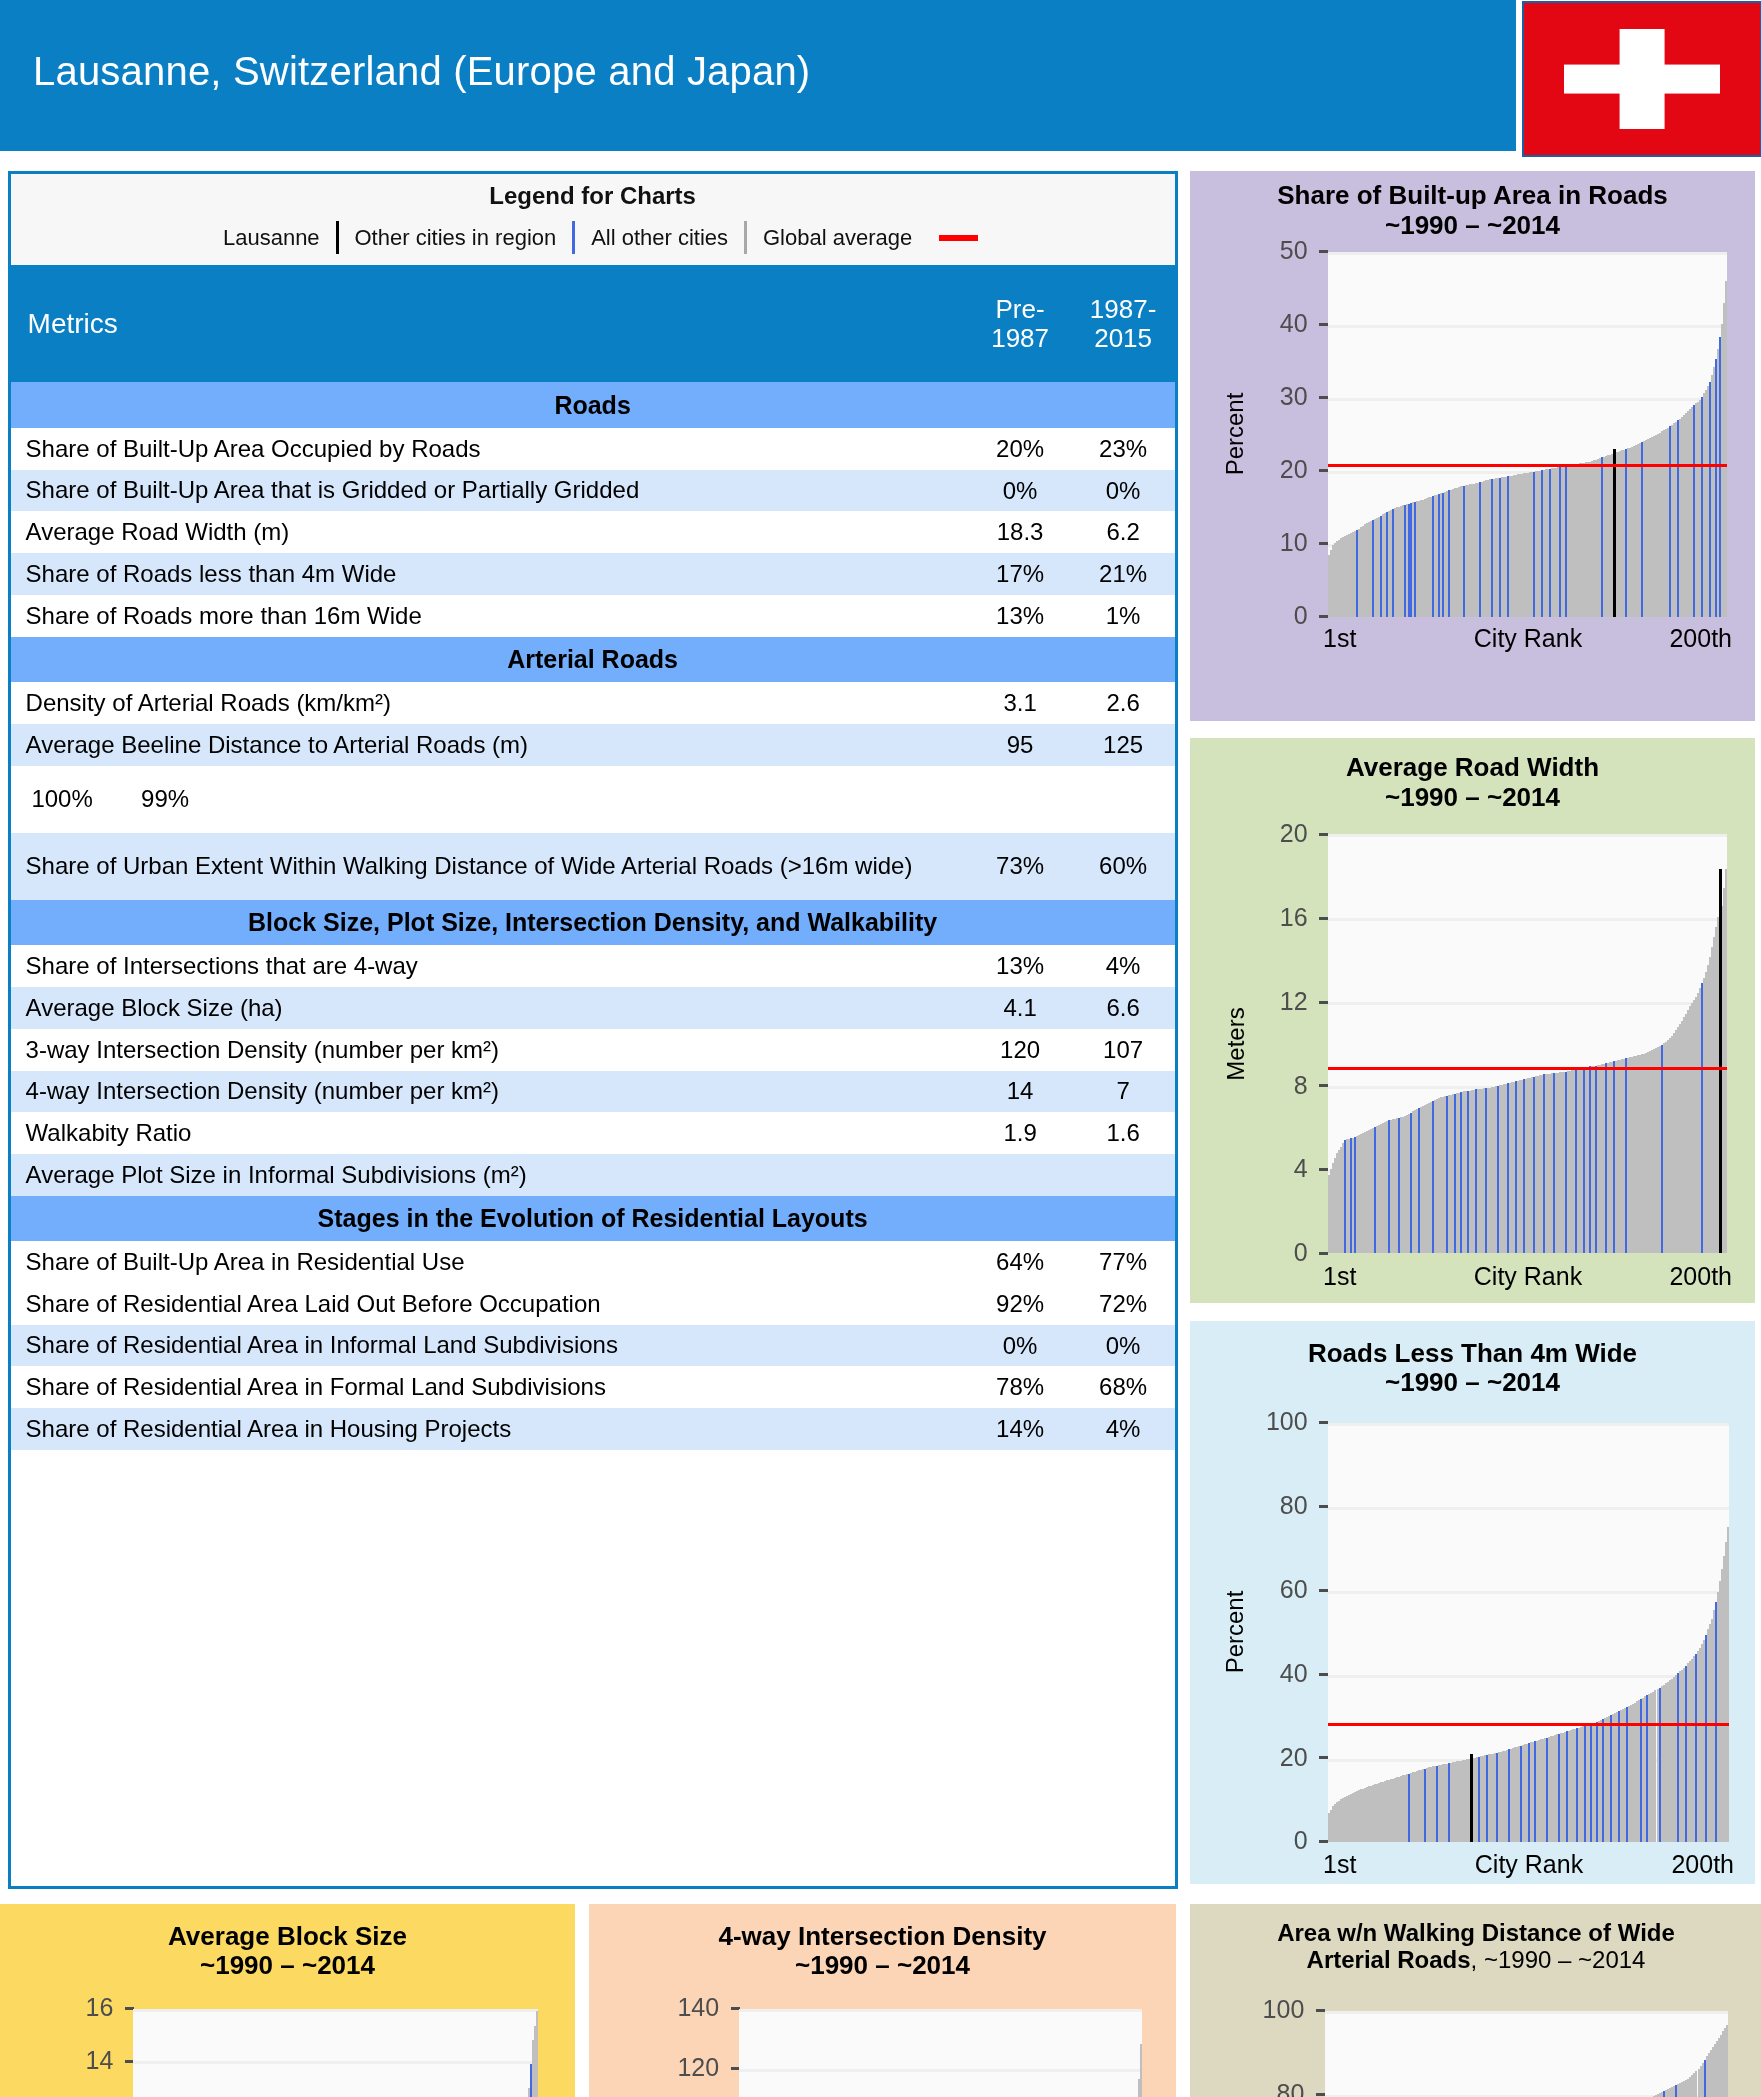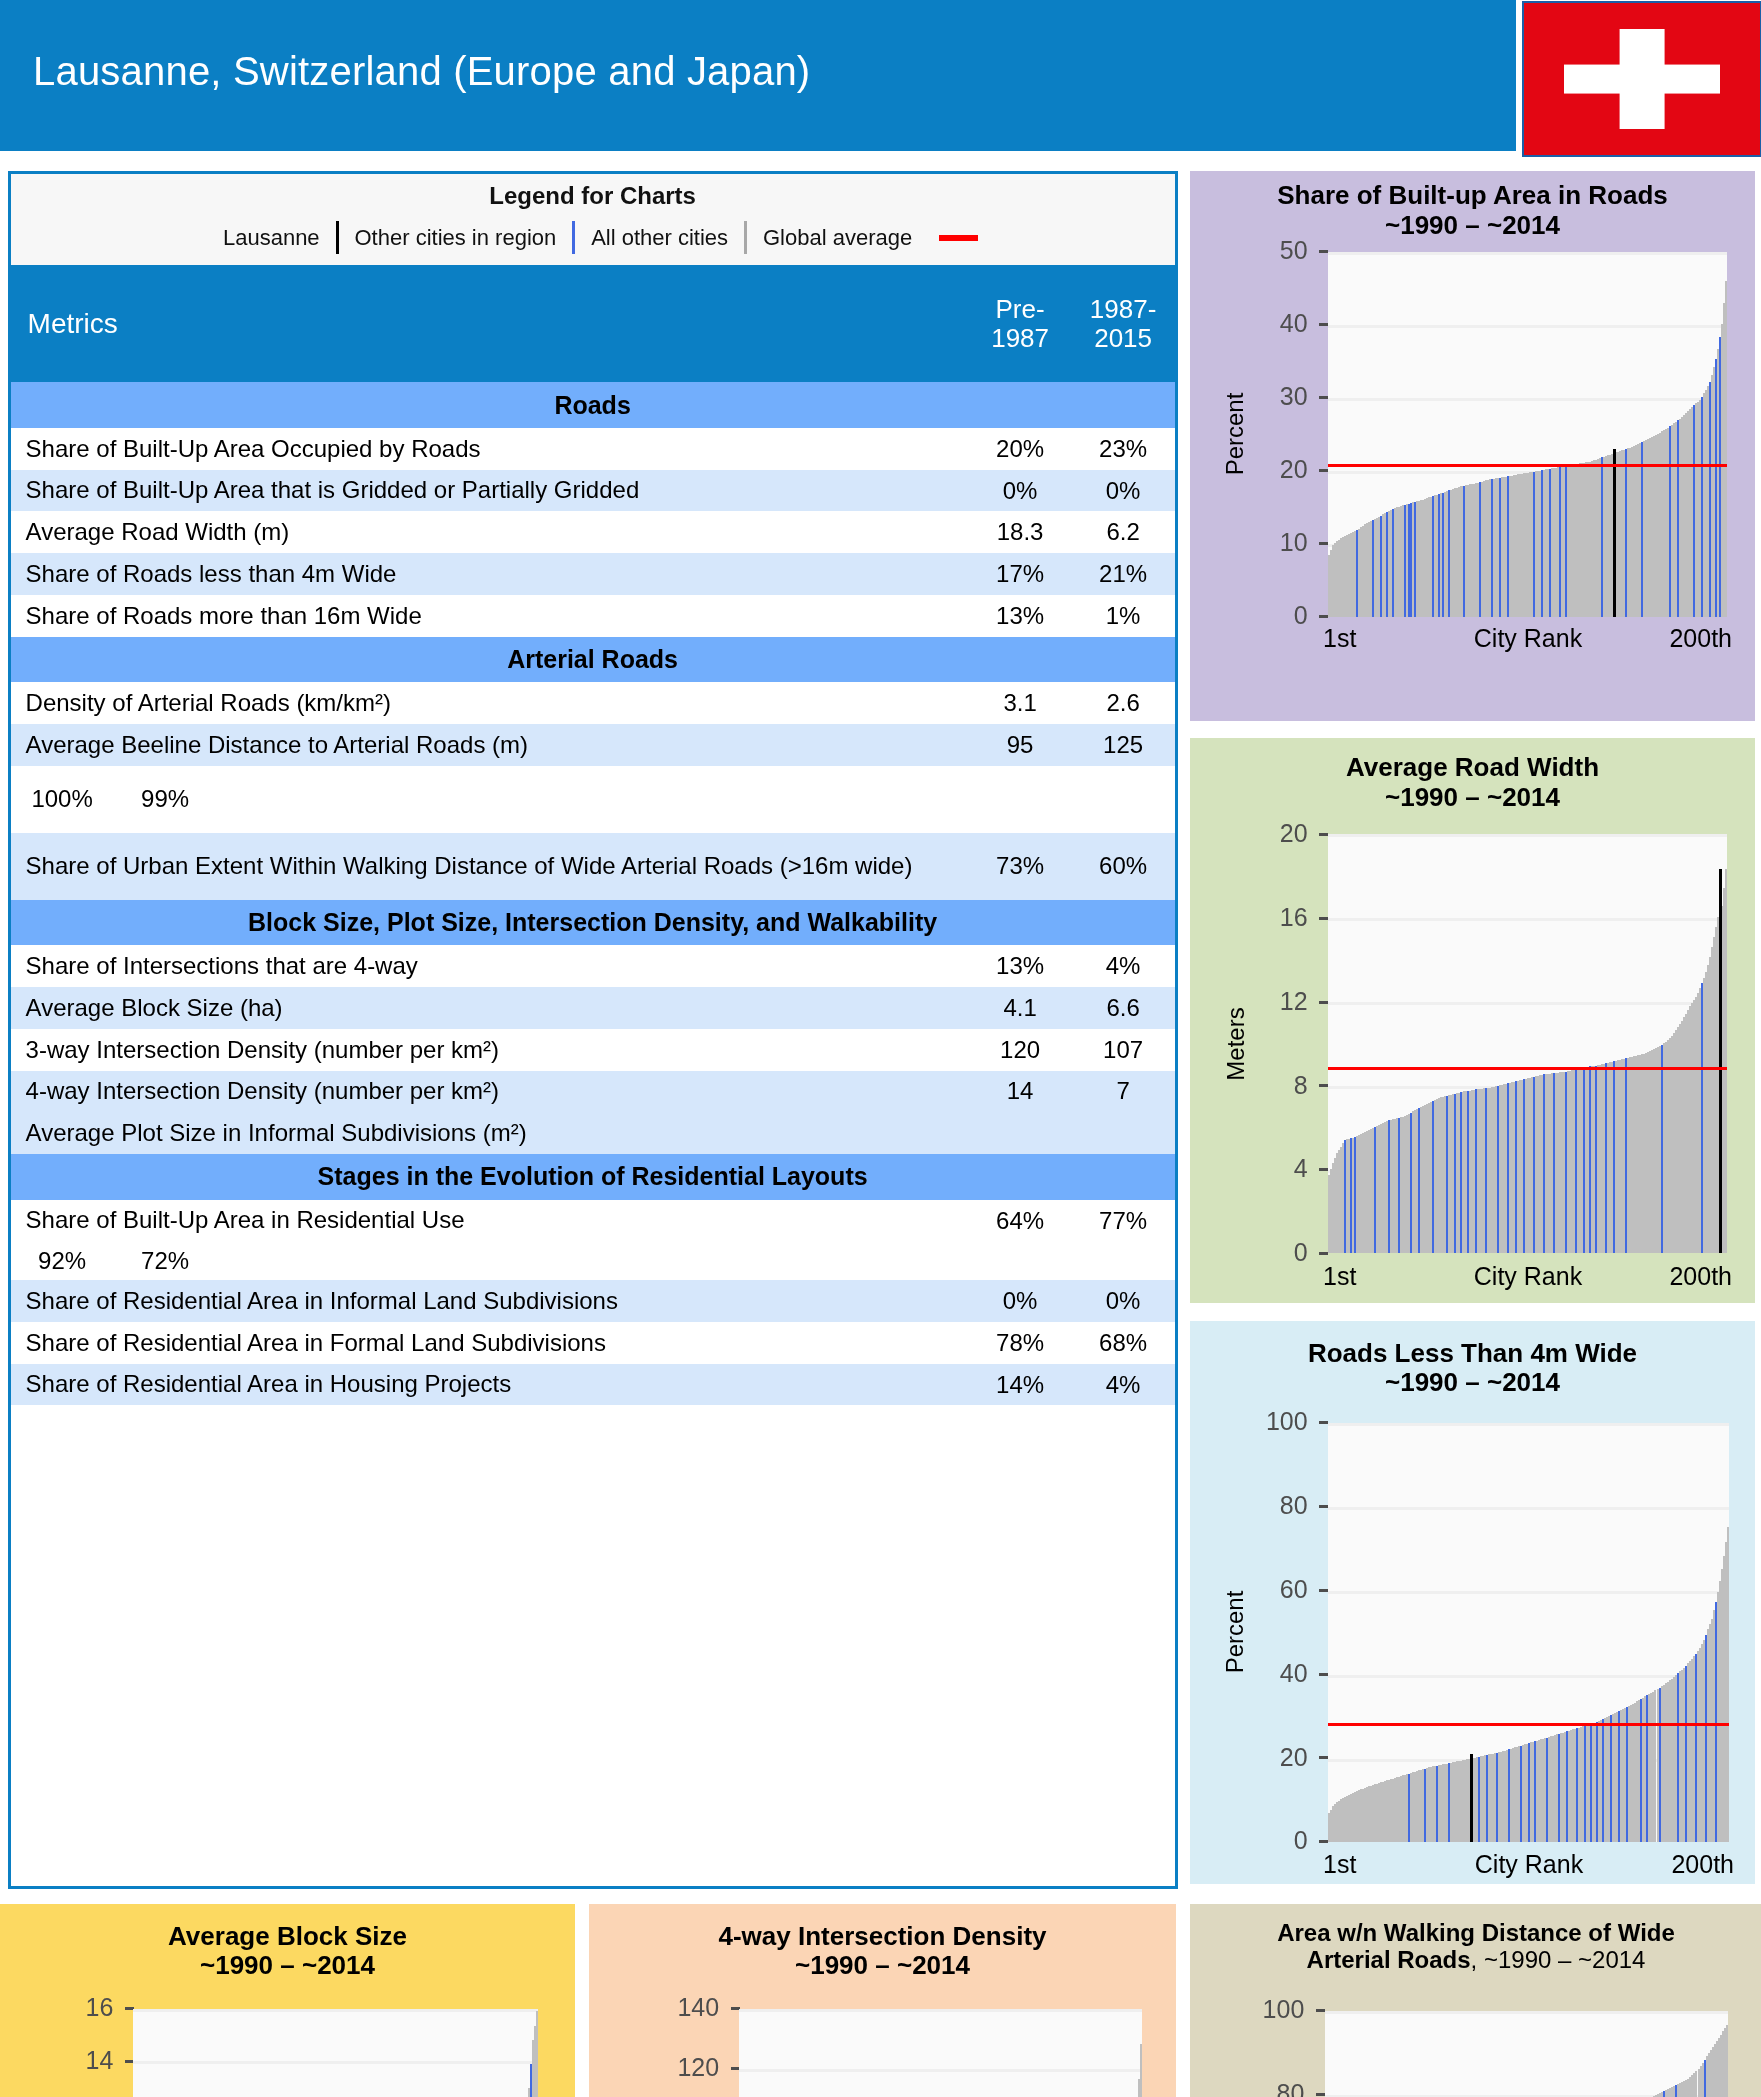--- a/index.html
+++ b/index.html
@@ -176,32 +176,38 @@
         <div class="d-row white">
           <div class="d-label">3-way Intersection Density (number per km²)</div>
           <div class="d-val">120</div>
           <div class="d-val">107</div>
         </div>
         <div class="d-row alt">
           <div class="d-label">4-way Intersection Density (number per km²)</div>
           <div class="d-val">14</div>
           <div class="d-val">7</div>
         </div>
+        <div class="d-row white">
+          <div class="d-label">Walkabity Ratio</div>
+          <div class="d-val">1.9</div>
+          <div class="d-val">1.6</div>
+        </div>
         <div class="d-row alt">
           <div class="d-label">Average Plot Size in Informal Subdivisions (m²)</div>
           <div class="d-val"></div>
           <div class="d-val"></div>
         </div>
         <div class="sec-row">Stages in the Evolution of Residential Layouts</div>
         <div class="d-row white">
           <div class="d-label">Share of Built-Up Area in Residential Use</div>
           <div class="d-val">64%</div>
           <div class="d-val">77%</div>
         </div>
         <div class="d-row white">
+          <div class="d-label">Share of Residential Area Laid Out Before Occupation</div>
           <div class="d-val">92%</div>
           <div class="d-val">72%</div>
         </div>
         <div class="d-row alt">
           <div class="d-label">Share of Residential Area in Informal Land Subdivisions</div>
           <div class="d-val">0%</div>
           <div class="d-val">0%</div>
         </div>
         <div class="d-row white">
           <div class="d-label">Share of Residential Area in Formal Land Subdivisions</div>

